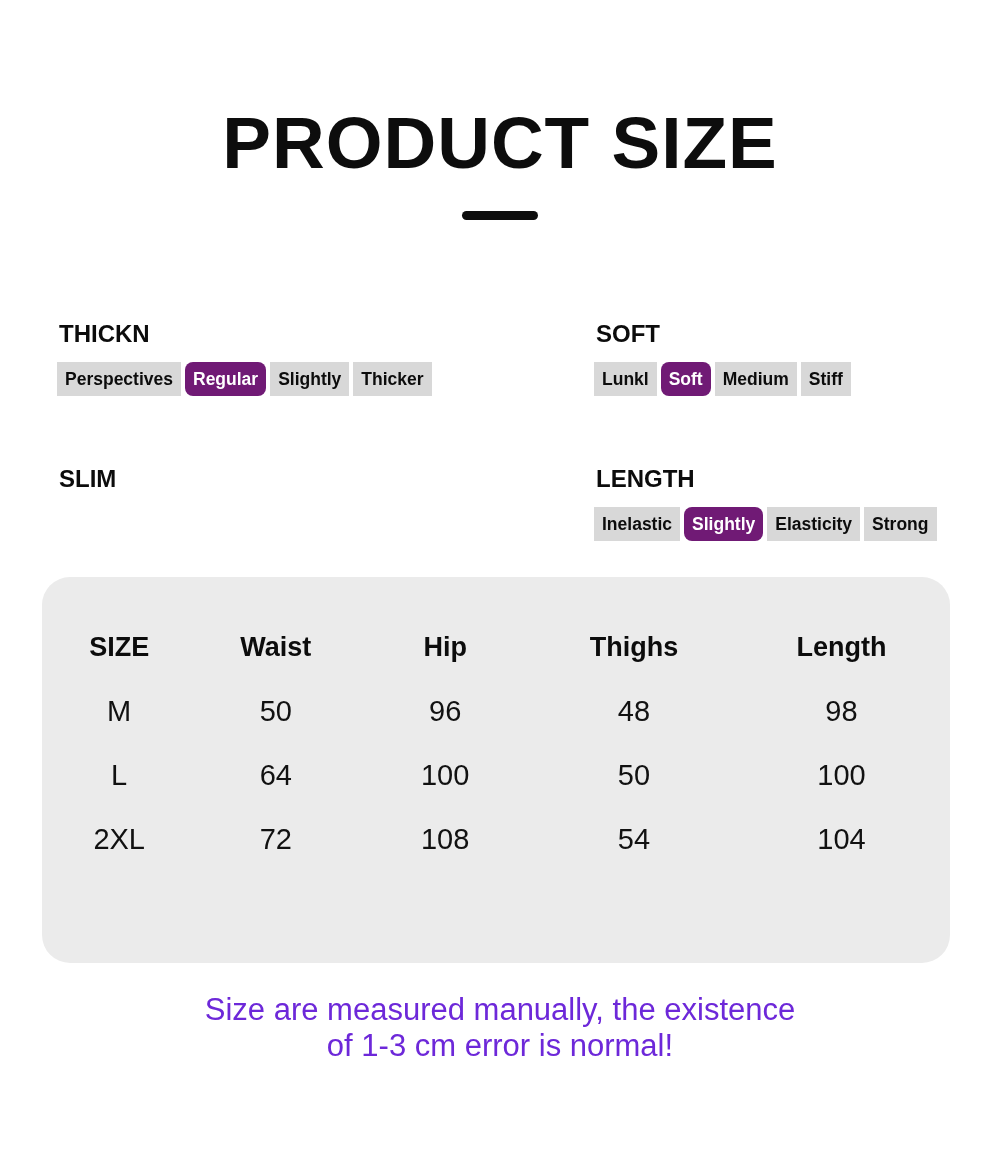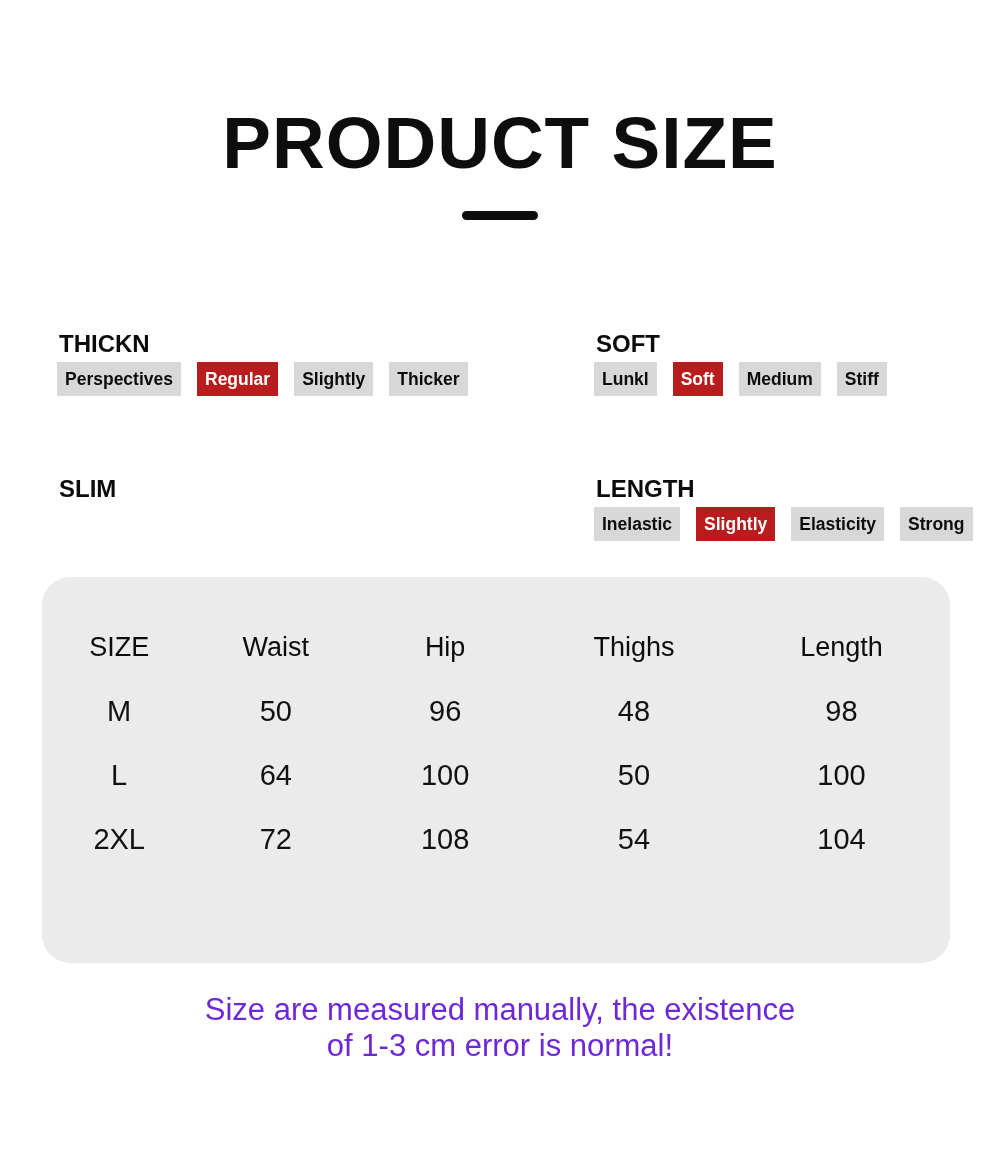--- a/index.html
+++ b/index.html
@@ -23,40 +23,40 @@
   }
 
   .group { position: absolute; }
   .group-thickn { top: 314px; left: 57px; }
   .group-soft   { top: 314px; left: 594px; }
   .group-slim   { top: 459px; left: 57px; }
   .group-length { top: 459px; left: 594px; }
 
   .group-label {
     font-size: 24px; font-weight: bold; color: #0c0c0c;
-    line-height: 27px; margin: 16px 0 0 2px;
+    line-height: 27px; margin: 6px 0 0 2px;
   }
-  .chips { display: flex; gap: 16px; margin-top: 5px; }
+  .chips { display: flex; gap: 4px; margin-top: 15px; }
   .chip {
     background: #d8d8d8; color: #0c0c0c;
     font-size: 17.5px; font-weight: bold;
     height: 34px; line-height: 34px; padding: 0 8px;
     white-space: nowrap; text-align: center;
   }
-  .chip.sel { background: #b91c1c; color: #ffffff; }
+  .chip.sel { background: #701a75; color: #ffffff; border-radius: 8px; }
 
   .size-panel {
     position: absolute; top: 577px; left: 42px;
     width: 908px; height: 386px;
     background: #ebebeb; border-radius: 28px;
     box-sizing: border-box; padding-top: 38px;
   }
   .size-panel table { width: 100%; border-collapse: collapse; table-layout: fixed; }
   .size-panel th {
-    font-size: 27px; font-weight: normal; color: #0c0c0c;
+    font-size: 27px; font-weight: bold; color: #0c0c0c;
     height: 64px; text-align: center; padding: 0;
   }
   .size-panel td {
     font-size: 29px; font-weight: normal; color: #111111;
     height: 64px; text-align: center; padding: 0;
   }
 
   .footer-note {
     position: absolute; top: 992px; left: 0; width: 100%;
     text-align: center; font-size: 31px; line-height: 36px; color: #6d28d9;

